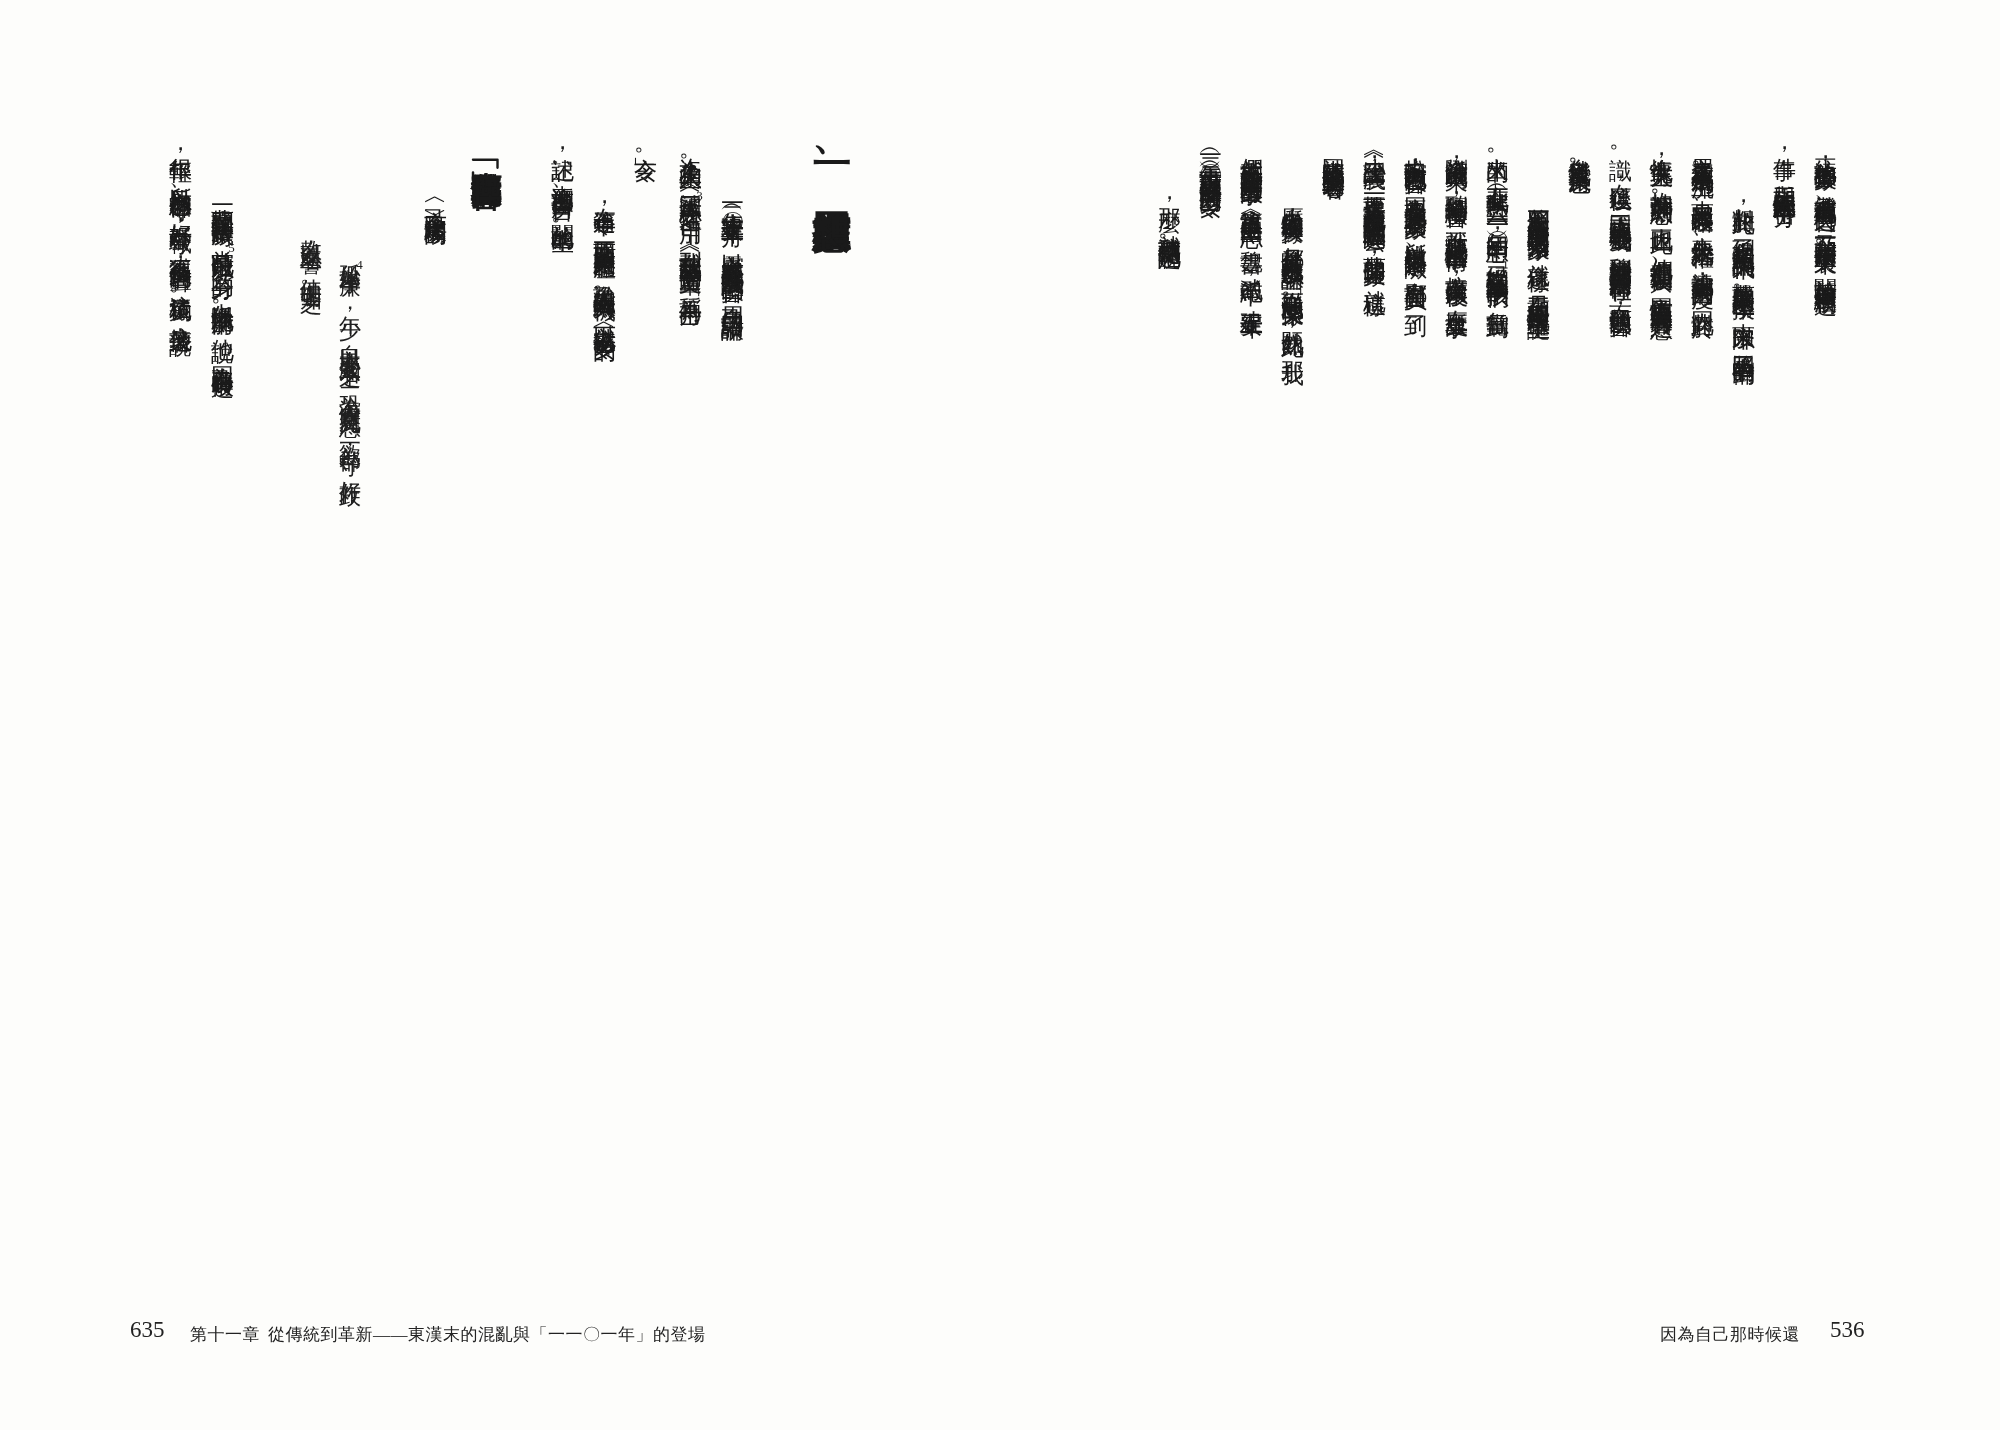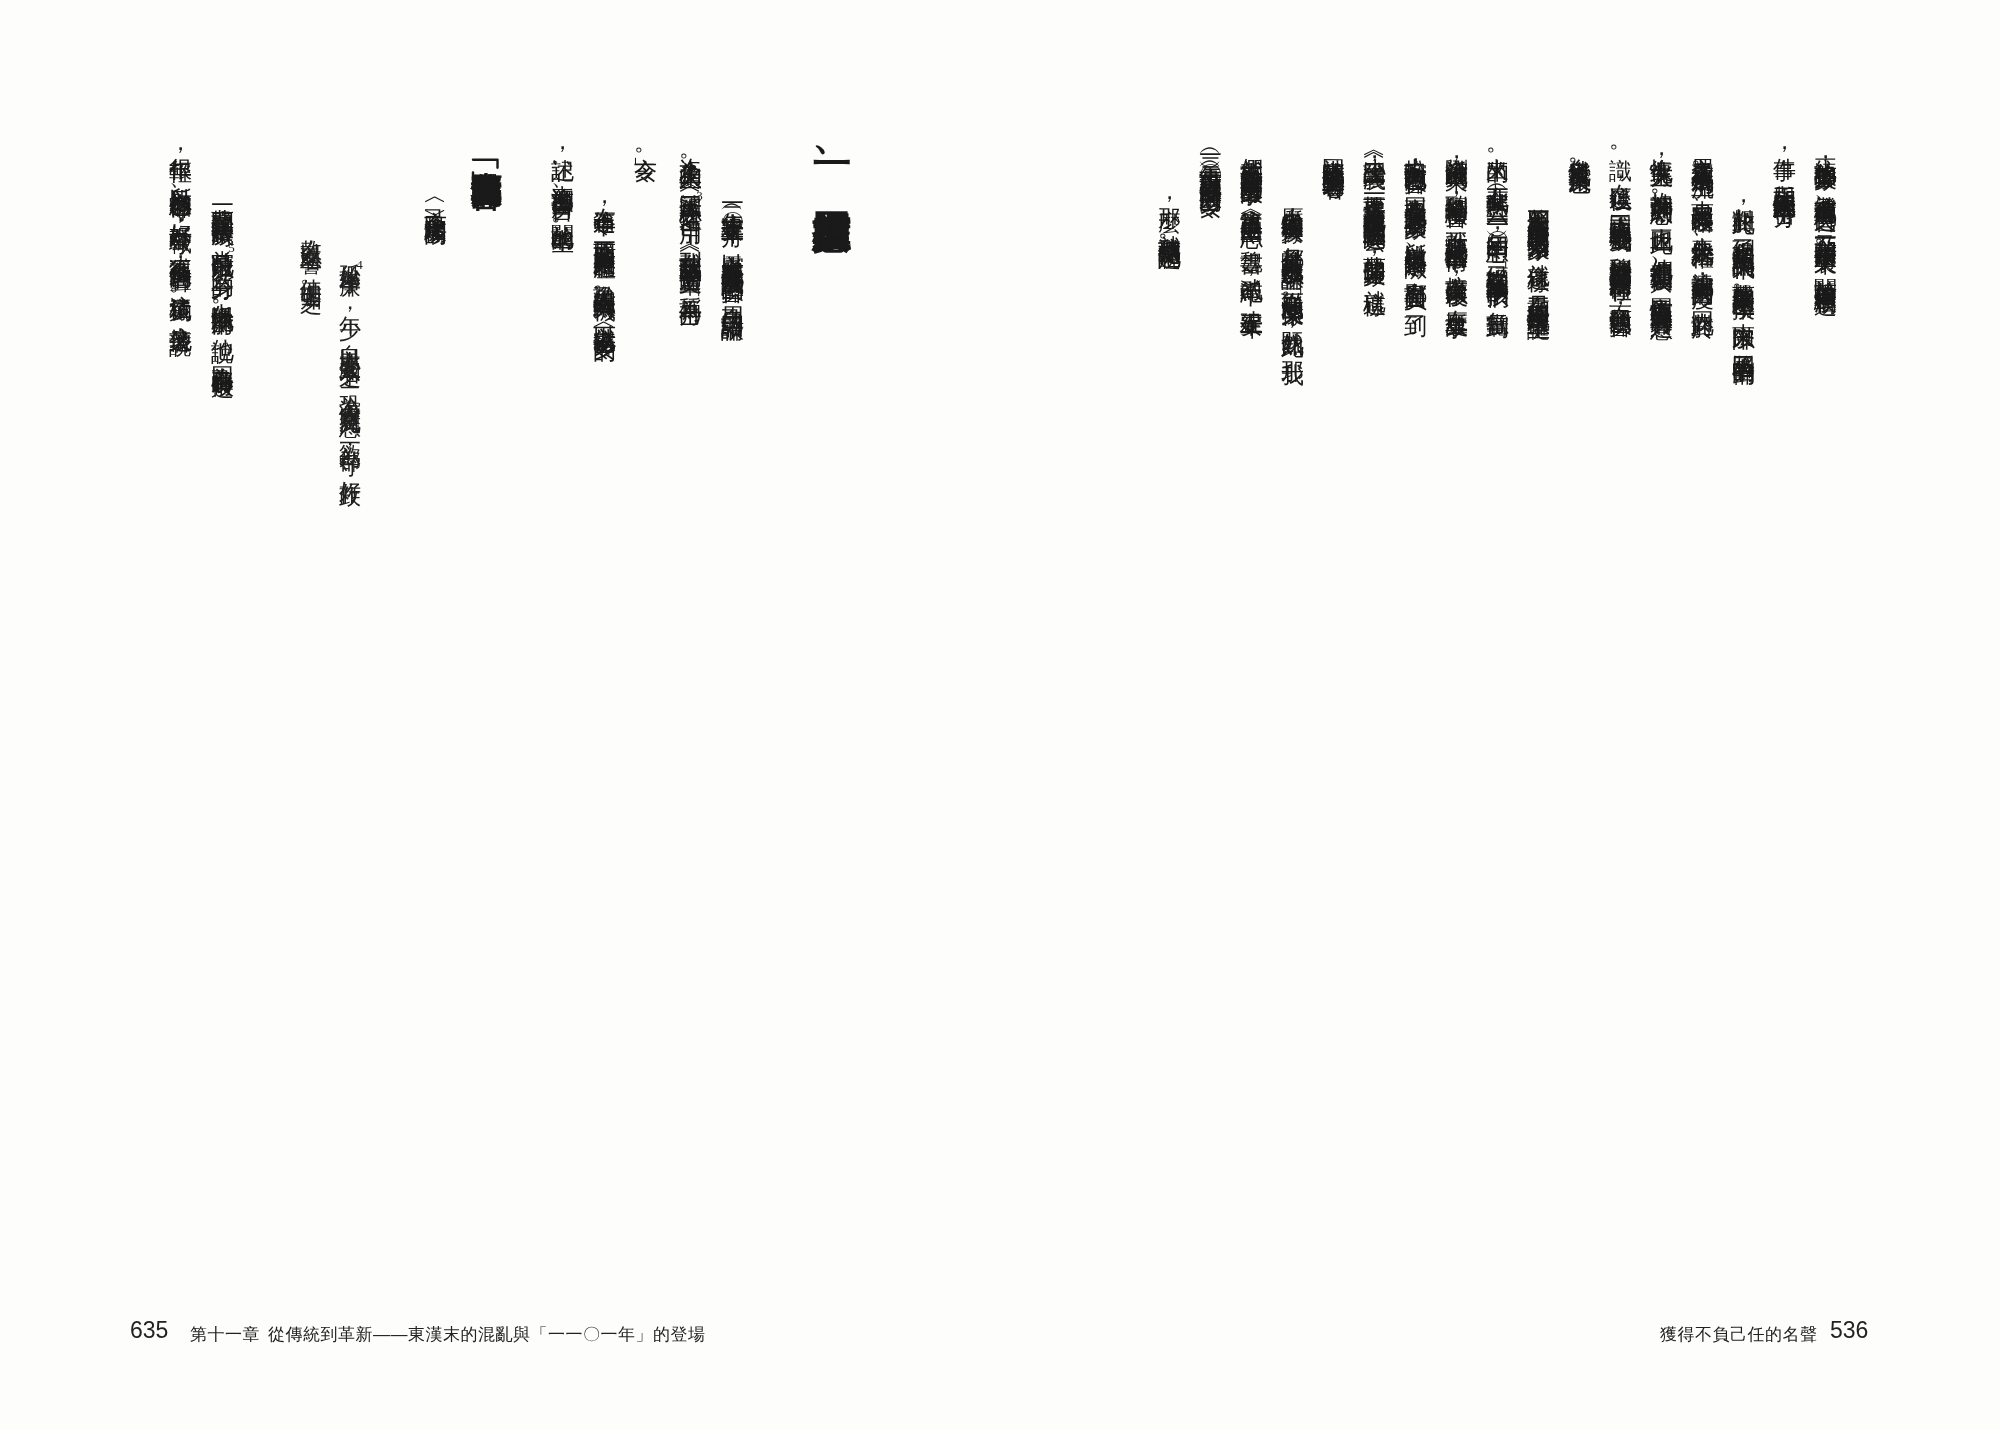--- a/index.html
+++ b/index.html
@@ -21,21 +21,21 @@
   .p1{padding-top:50px;}
   .heading{top:142px;font-size:39px;line-height:54px;letter-spacing:0;font-weight:bold;}
   .subheading{top:147px;font-size:31px;line-height:44px;letter-spacing:0.5px;font-weight:bold;}
   .quote{font-size:22px;letter-spacing:2.5px;color:#202020;}
   .fn{
     font-size:13px;letter-spacing:0;text-orientation:upright;
     position:relative;left:9px;top:-2px;
   }
   .footer-item{
     position:absolute;
-    font-family:Liberation Sans, sans-serif;
+    font-family:Liberation Serif, serif;
     color:#222;white-space:nowrap;
   }
   .pgnum{font-size:23px;top:1317px;}
   .ftitle{font-size:17px;letter-spacing:0.5px;top:1323px;}
 </style>
 </head>
 <body>
 
 <div class="page" id="page-right">
   <div class="vcol" style="left:805px">正統論的曹操形象，被繼承曹魏的司馬氏之晉、乃至六朝隋唐一路承襲下來。關於曹操如何承繼漢朝這</div>
@@ -49,21 +49,21 @@
   <div class="vcol" style="left:477px">出來的。在北宋蘇軾（一〇三六—一一〇一年）的回想中，已經提到「聽三國故事的孩子們，每當聽到</div>
   <div class="vcol" style="left:436px">劉備活躍就大喝采，聽到劉備輸給曹操，就不甘心地哭泣」這樣的事情。接著在南宋以後，在歷史故事</div>
   <div class="vcol" style="left:395px">中扮演敵方角色的曹操，因為要強化其篡奪王朝者的形象，所以被形容得更加陰險、卑鄙與負面；到了</div>
   <div class="vcol" style="left:354px">小說《三國演義》，曹操更進一步被誇張地添加了許多凶狠險惡的軼聞進去。曹操的普遍印象，就這樣</div>
   <div class="vcol" style="left:313px">被固定成陰險狡猾的王朝篡奪者。</div>
   <div class="vcol p1" style="left:272px">歷史人物的虛像與實像，都是伴隨某人主觀被加以談論、從而形成的「某某像」。既然如此，那我</div>
   <div class="vcol" style="left:231px">們就首先來注目曹操親口闡述的自身故事。這篇故事是出自《三國志．魏書．武帝紀》中，建安十五年</div>
   <div class="vcol" style="left:190px">（二一〇年）十二月（以下日期依照當時曆法）的〈己亥令〉。</div>
   <div class="vcol p1" style="left:149px">那麼，就讓我們從頭說起吧。</div>
 
-  <div class="footer-item ftitle" style="left:660px">獲得不負己任的名聲</div>
+  <div class="footer-item ftitle" style="left:660px">因為自己那時候還</div>
   <div class="footer-item pgnum" style="left:830px">536</div>
 </div>
 
 <div class="page" id="page-left">
   <div class="vcol heading" style="left:805px">一、掌握實權前夕的回想</div>
 
   <div class="vcol p1" style="left:712px">二一〇年（建安十五年）十二月，以霸者之姿將叛亂分子幾乎討伐一空的曹操，用自己的話語談論</div>
   <div class="vcol" style="left:670px"><span>迄今為止的人生。被《三國志》裴松之注</span><span class="fn">3</span><span>引用、刊載在《魏武故事》中的這篇文章，稱為「十二月己</span></div>
   <div class="vcol" style="left:625px">亥令」。</div>
   <div class="vcol p1" style="left:584px">在這篇令中，曹操回顧自己一路走來的歷程，說自己的人生有八大轉機。以下就依循〈己亥令〉的</div>

